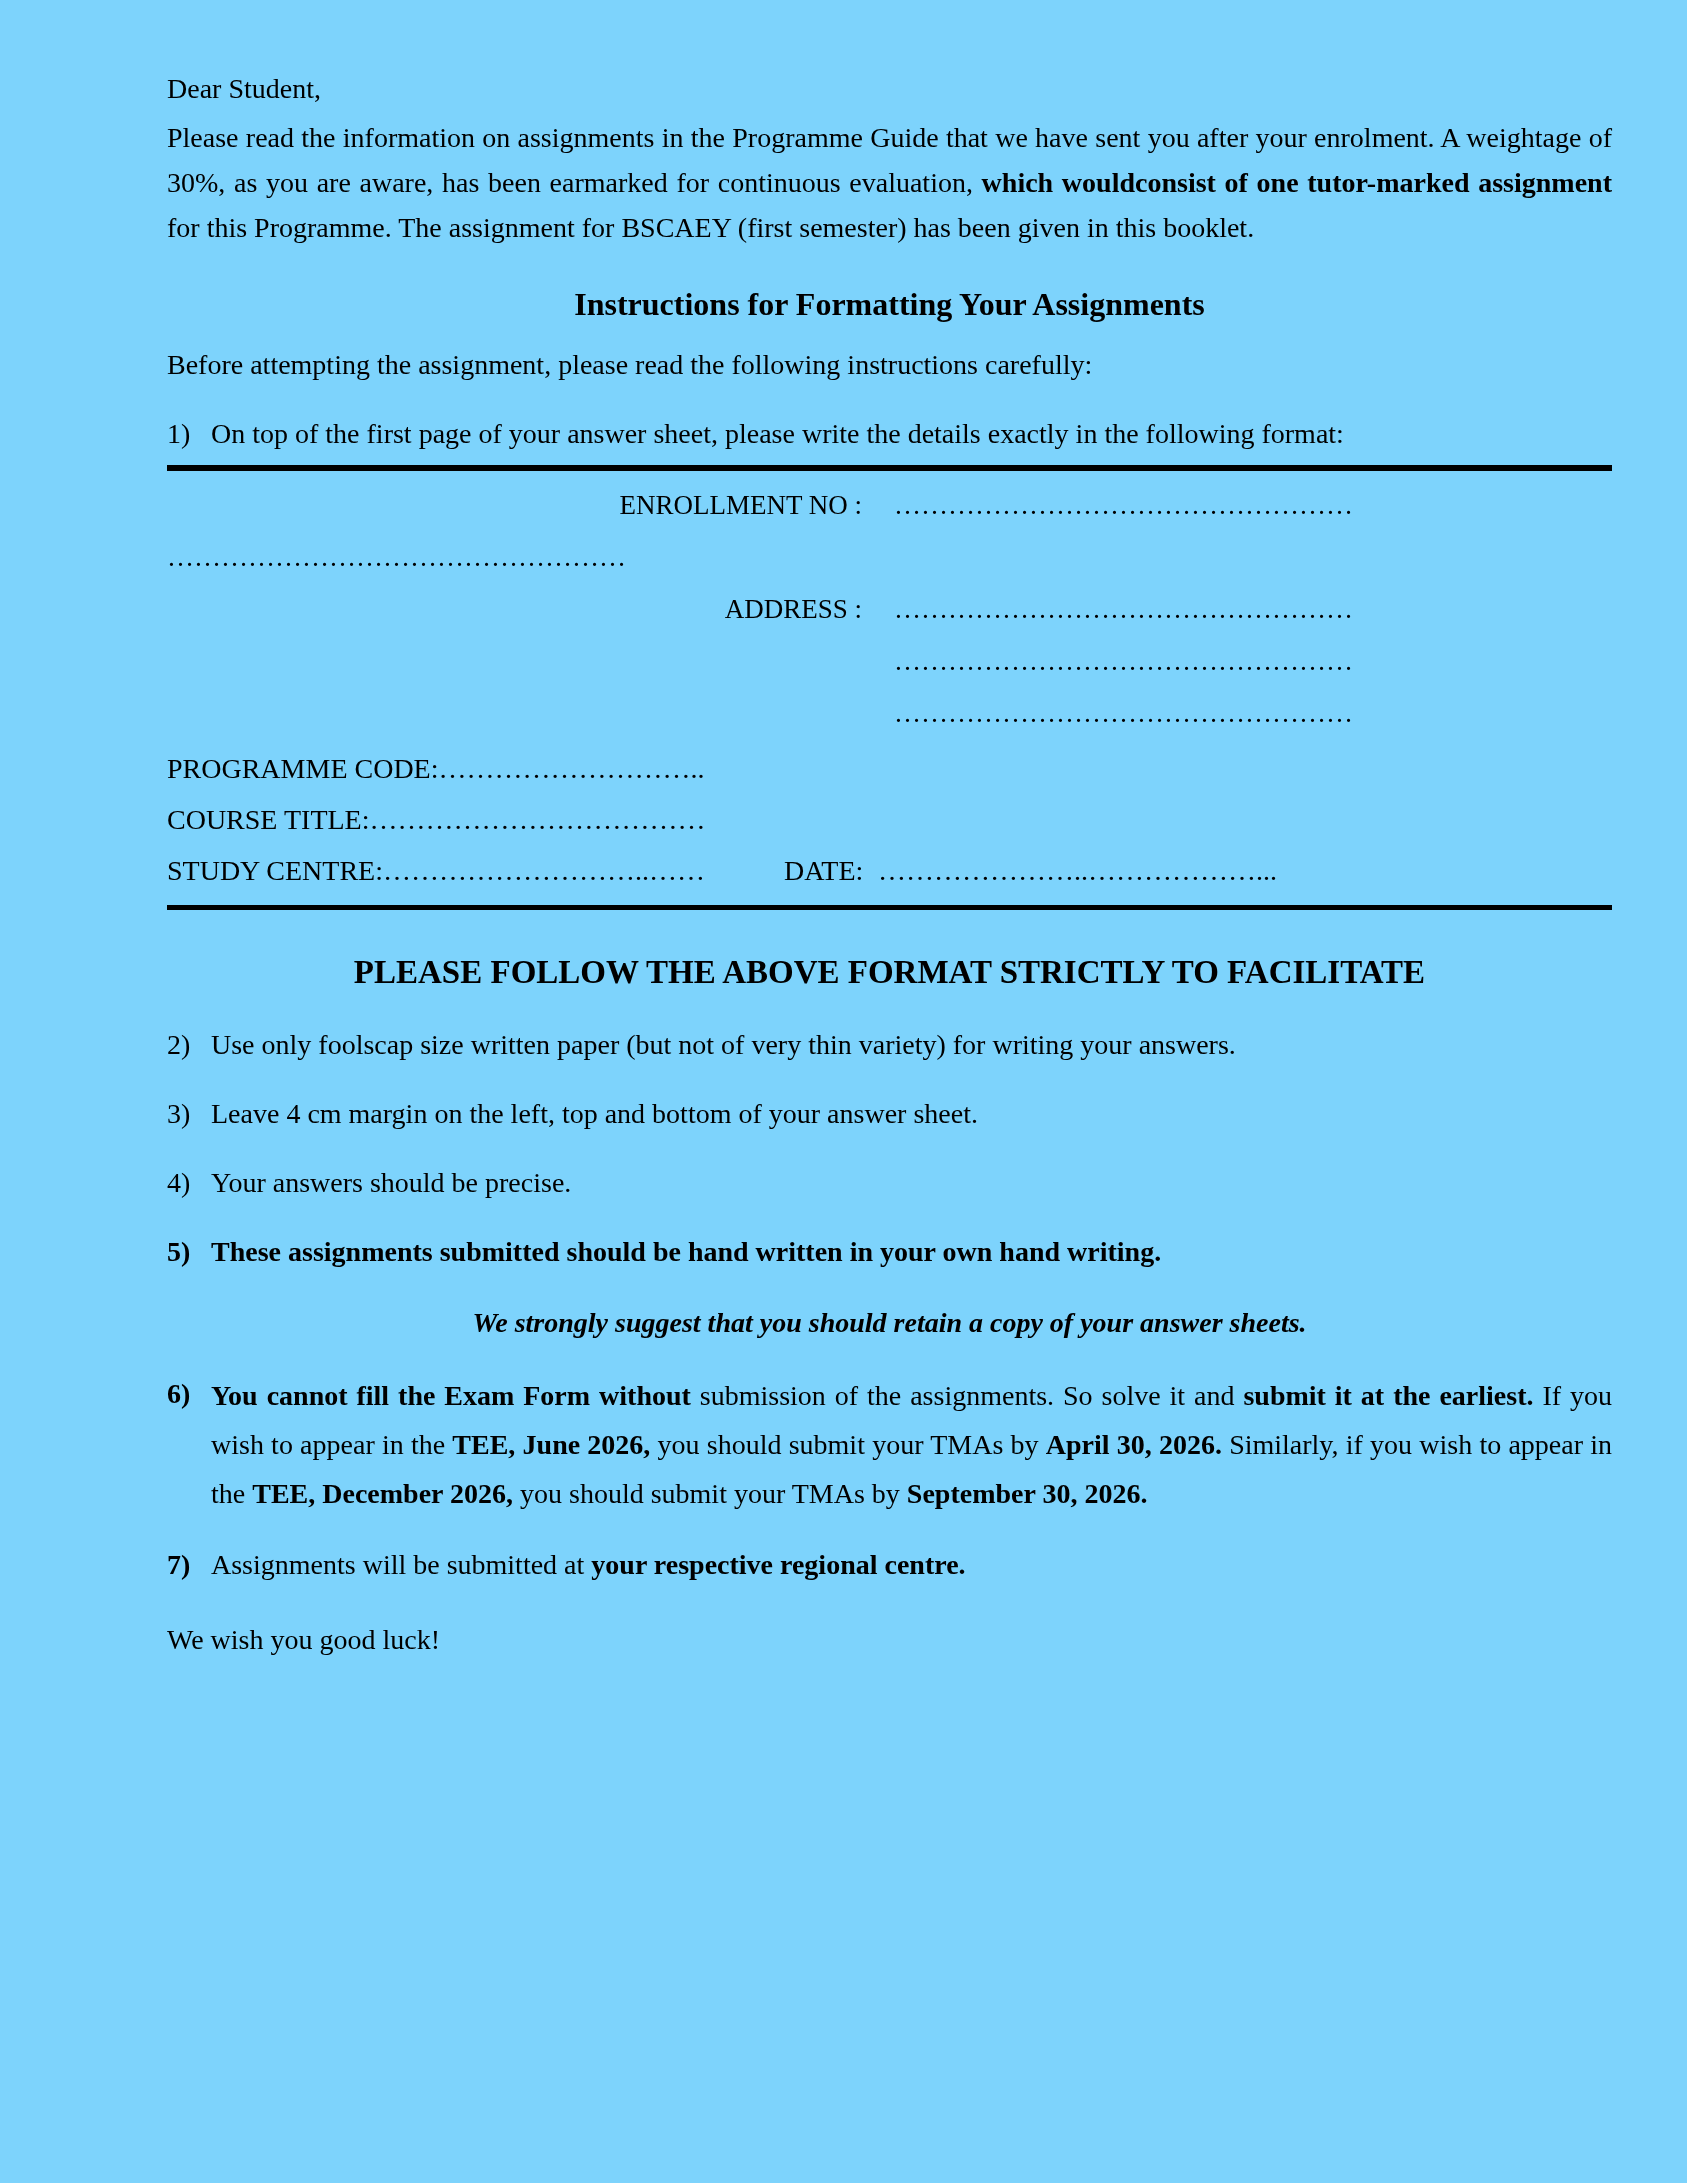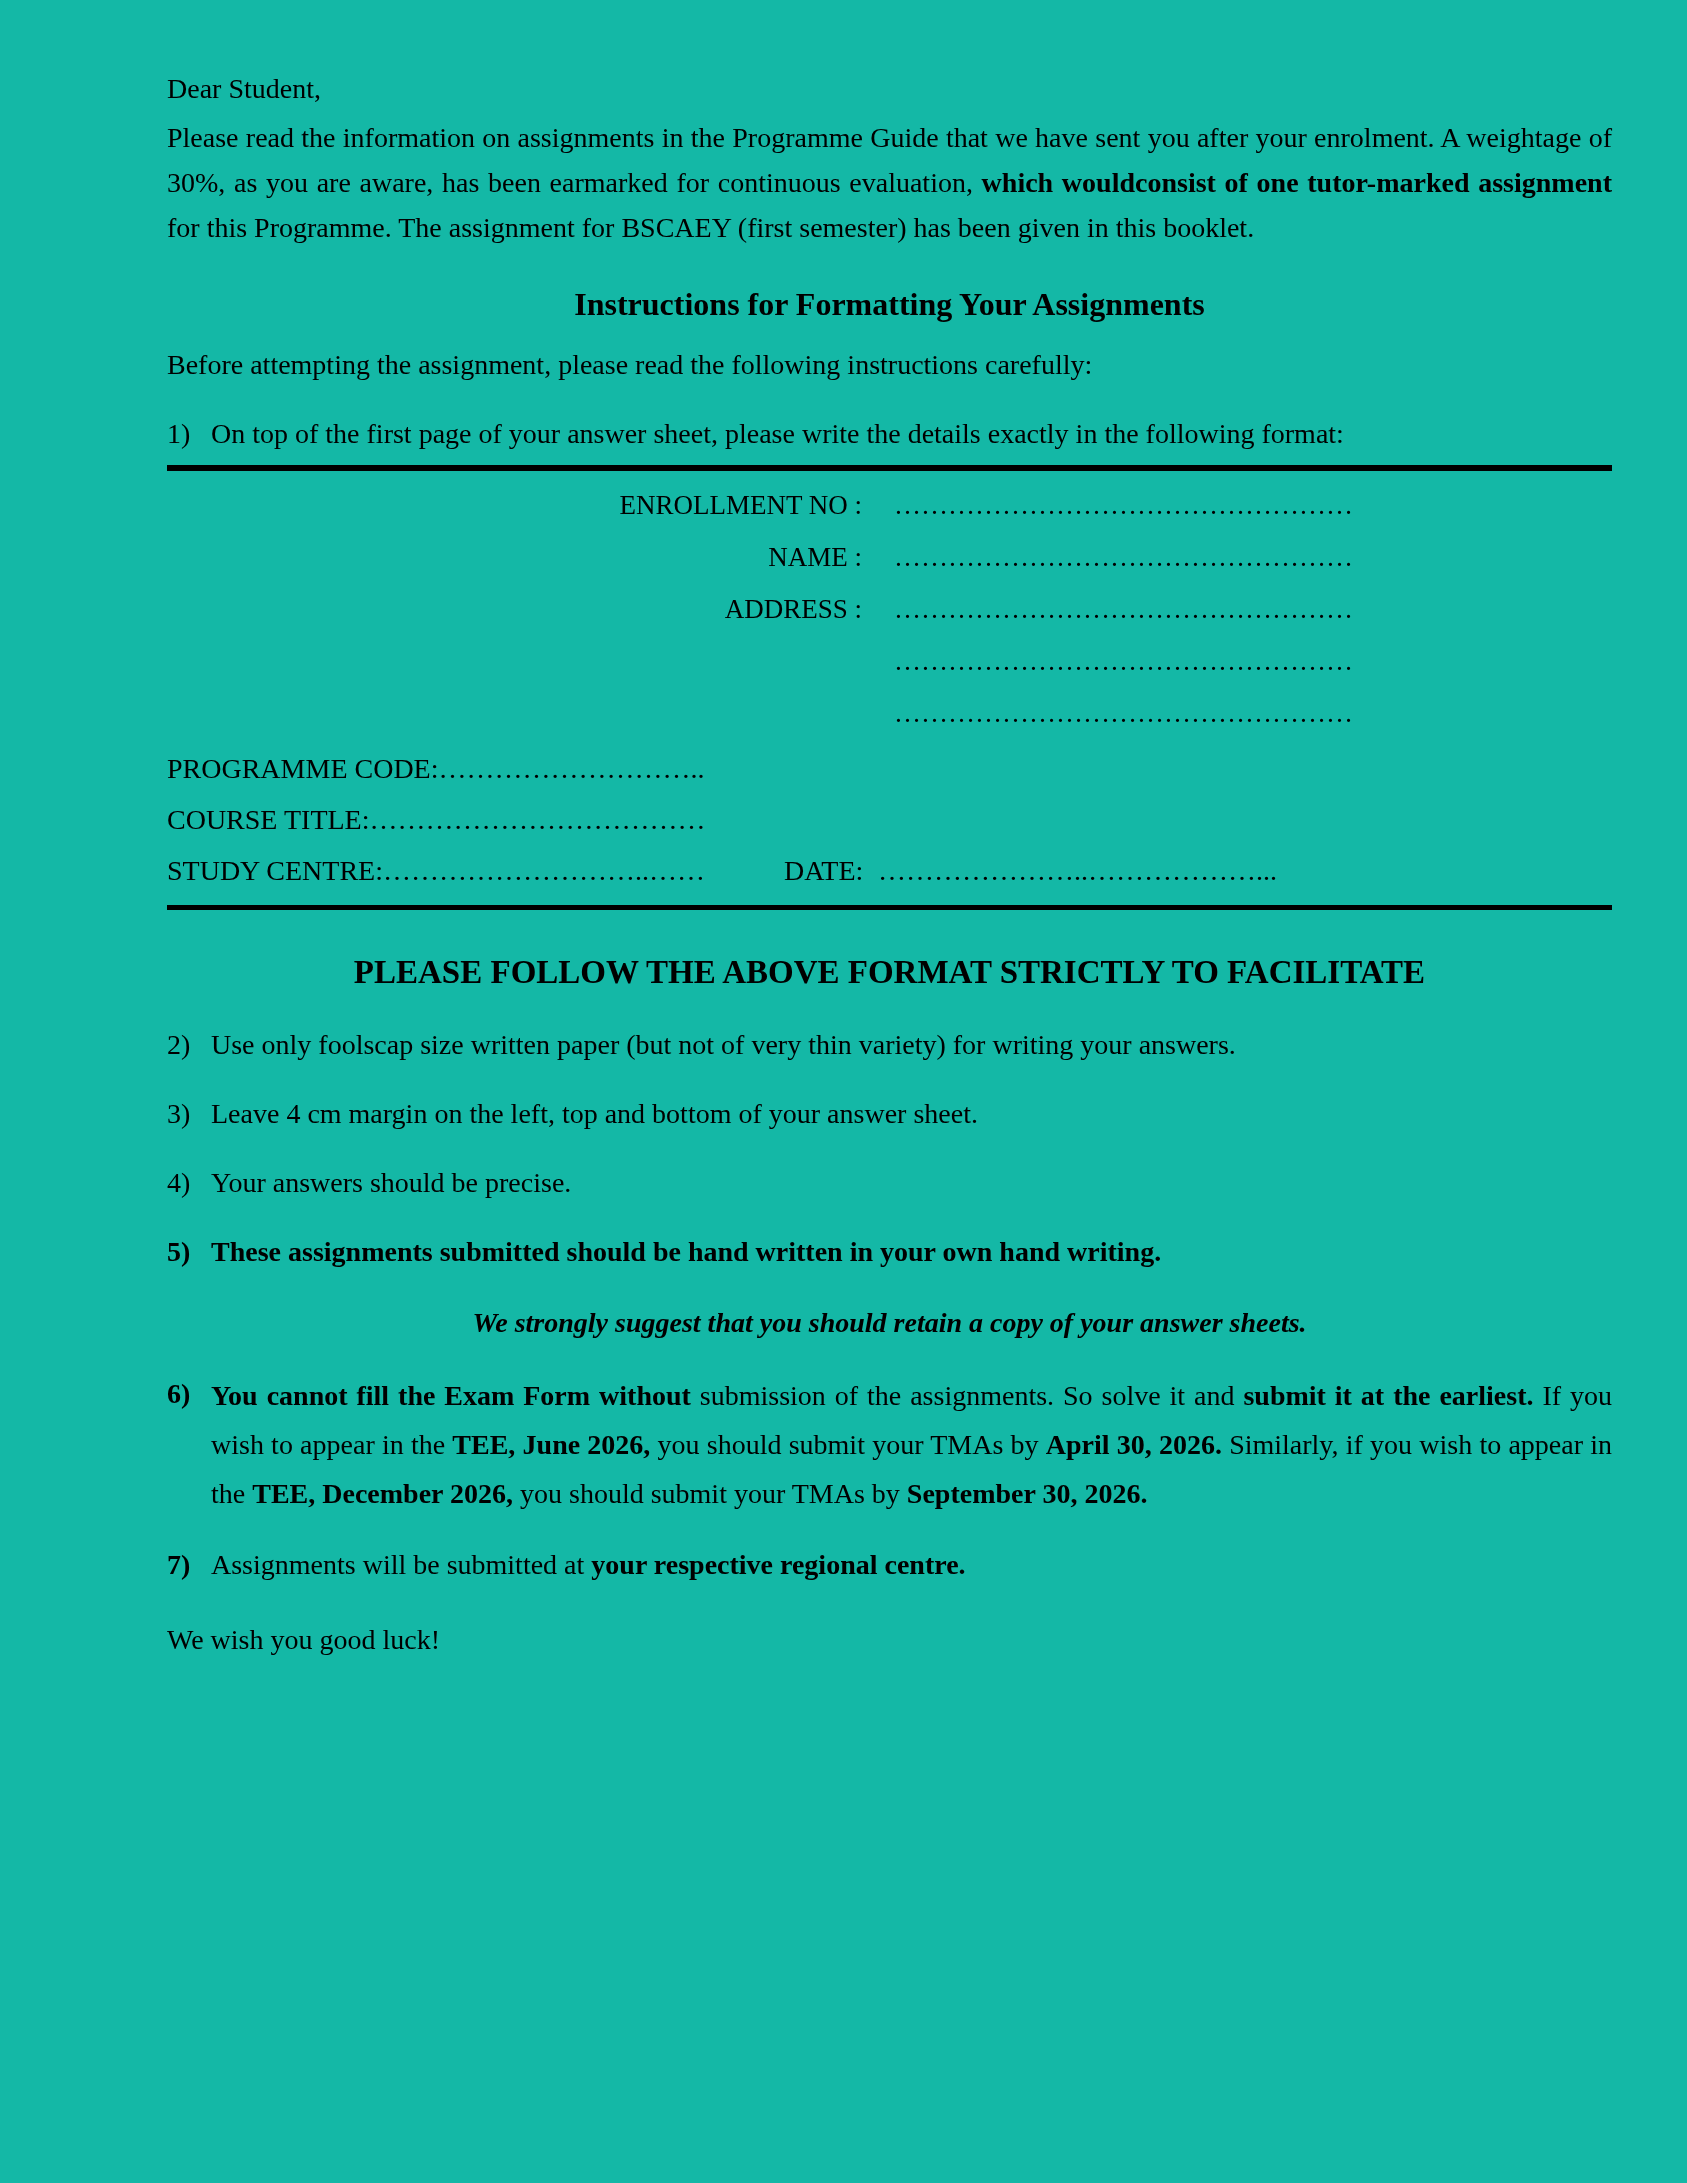--- a/index.html
+++ b/index.html
@@ -1,19 +1,19 @@
 <!DOCTYPE html>
 <html style="font-size:10.6px"><head>
 <meta charset="utf-8">
 <style>
   html, body { margin:0; padding:0; background:#ffffff; }
   .page {
     width:1687px; height:2183px; box-sizing:border-box;
     padding:66px 75px 0 167px;
-    background:#14b8a6; color:#000000;
+    background:#7dd3fc; color:#000000;
     font-family:"Liberation Serif","DejaVu Serif",serif;
     font-size:28px;
   }
   .line { margin:0; line-height:45px; }
   .para { margin:4px 0 0 0; line-height:45px; text-align:justify; }
   .b { font-weight:bold; }
   .section-title { margin:30px 0 0 0; text-align:center; font-weight:bold; font-size:32px; line-height:48px;font-family:Liberation Serif, serif; }
   .before { margin-top:14px; }
   .item { display:flex; margin-top:24px; line-height:45px; }
   .num { width:44px; flex:none; }
@@ -51,21 +51,20 @@
   </div>
 
   <div class="rule"></div>
 
   <div class="format-block">
     <div class="frow">
       <span class="flabel">ENROLLMENT NO :</span>
       <span class="fdots">……………………………………………</span>
     </div>
     <div class="frow">
-      <span class="flabel">NAME :</span>
       <span class="fdots">……………………………………………</span>
     </div>
     <div class="frow">
       <span class="flabel">ADDRESS :</span>
       <span class="fdots">……………………………………………</span>
     </div>
     <div class="frow">
       <span class="flabel"></span>
       <span class="fdots">……………………………………………</span>
     </div>

